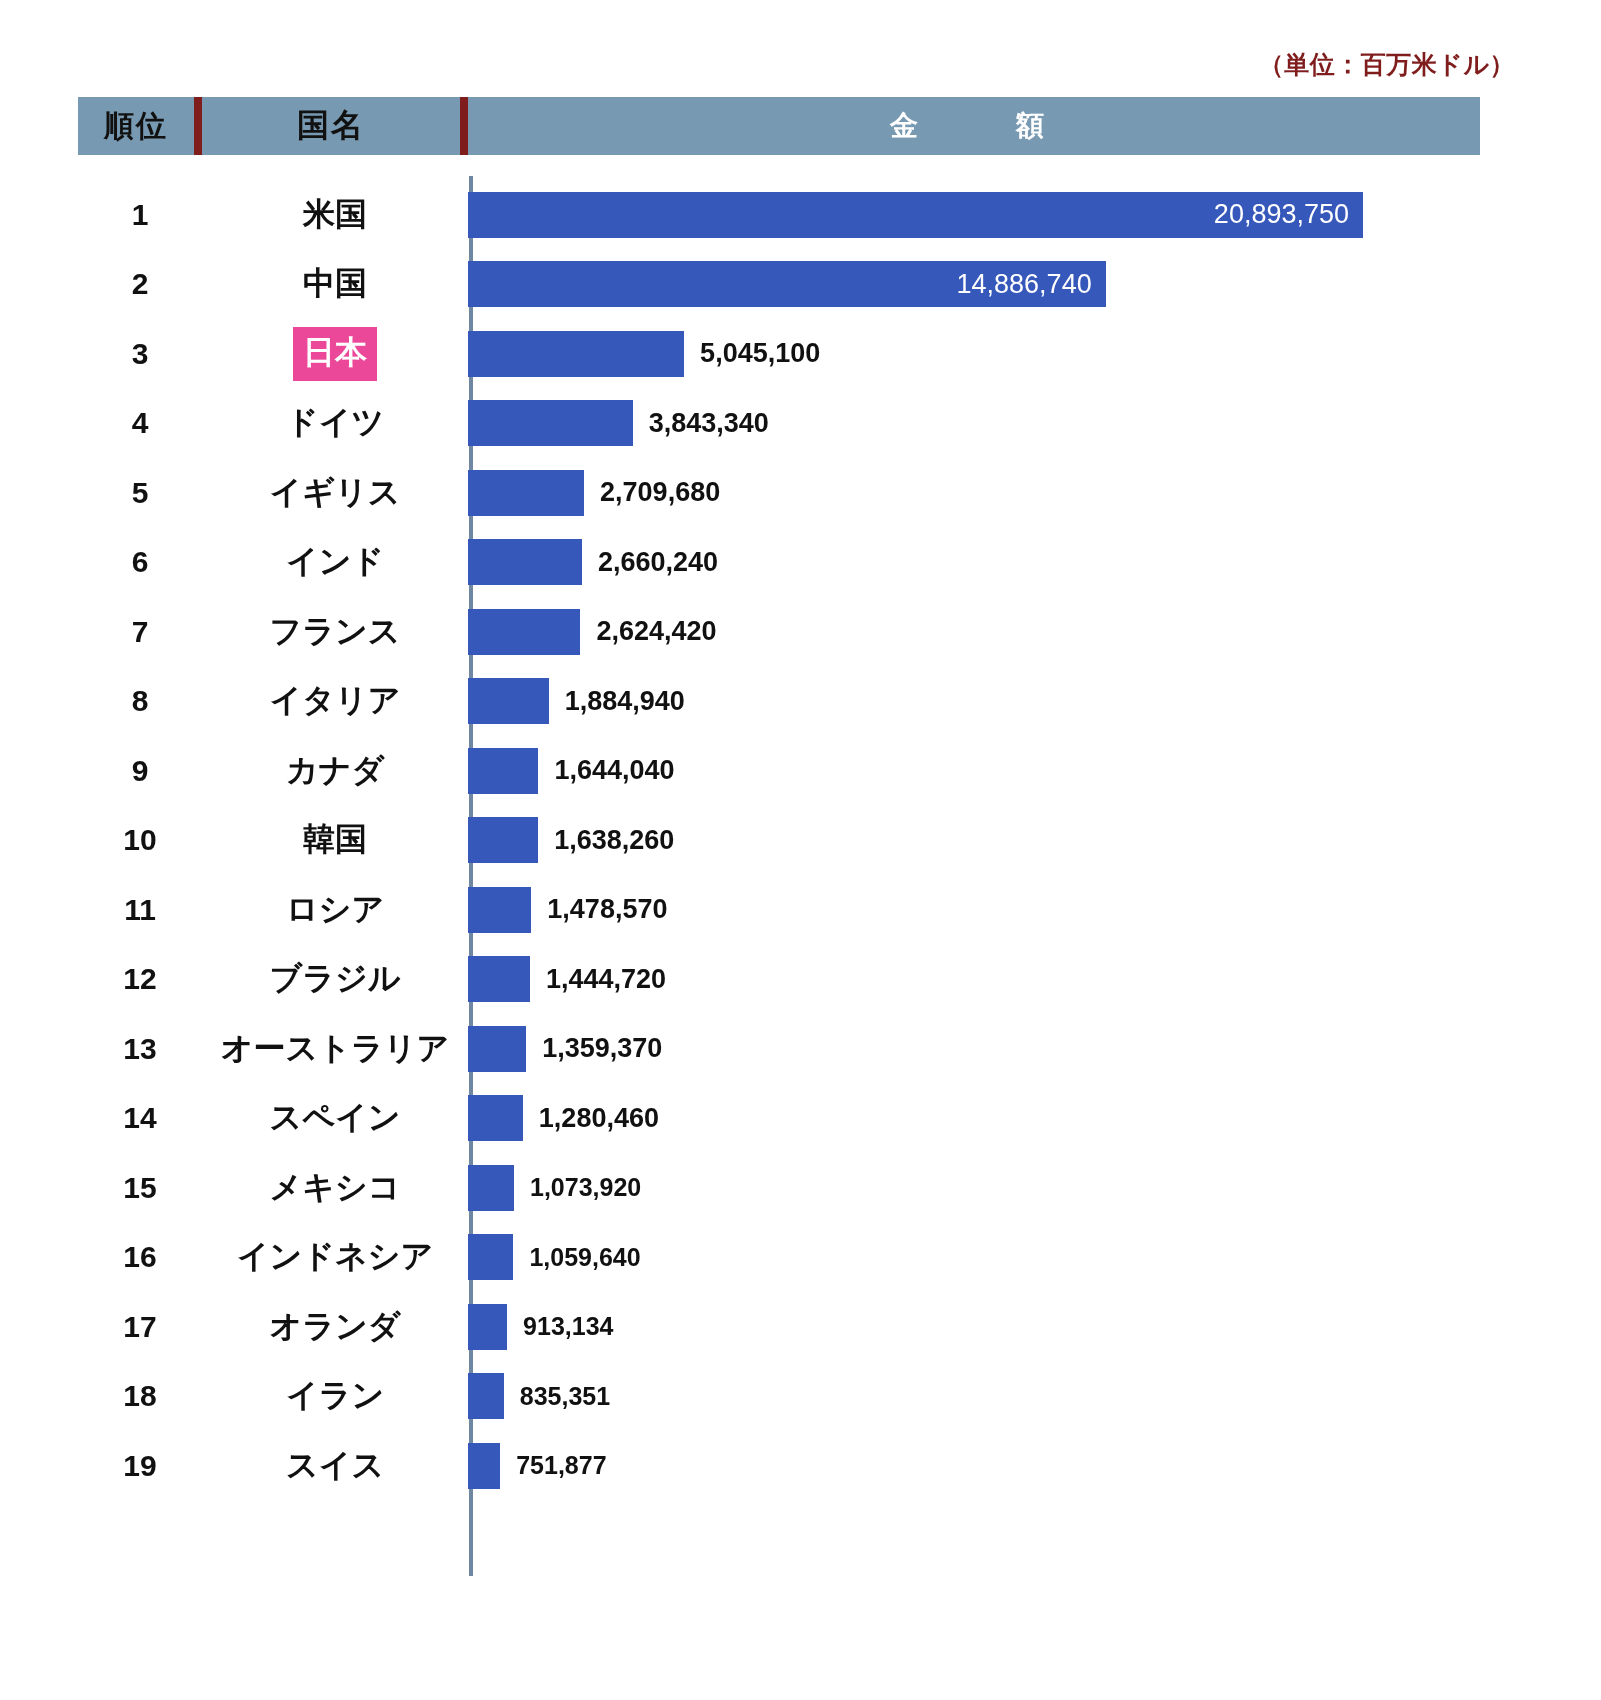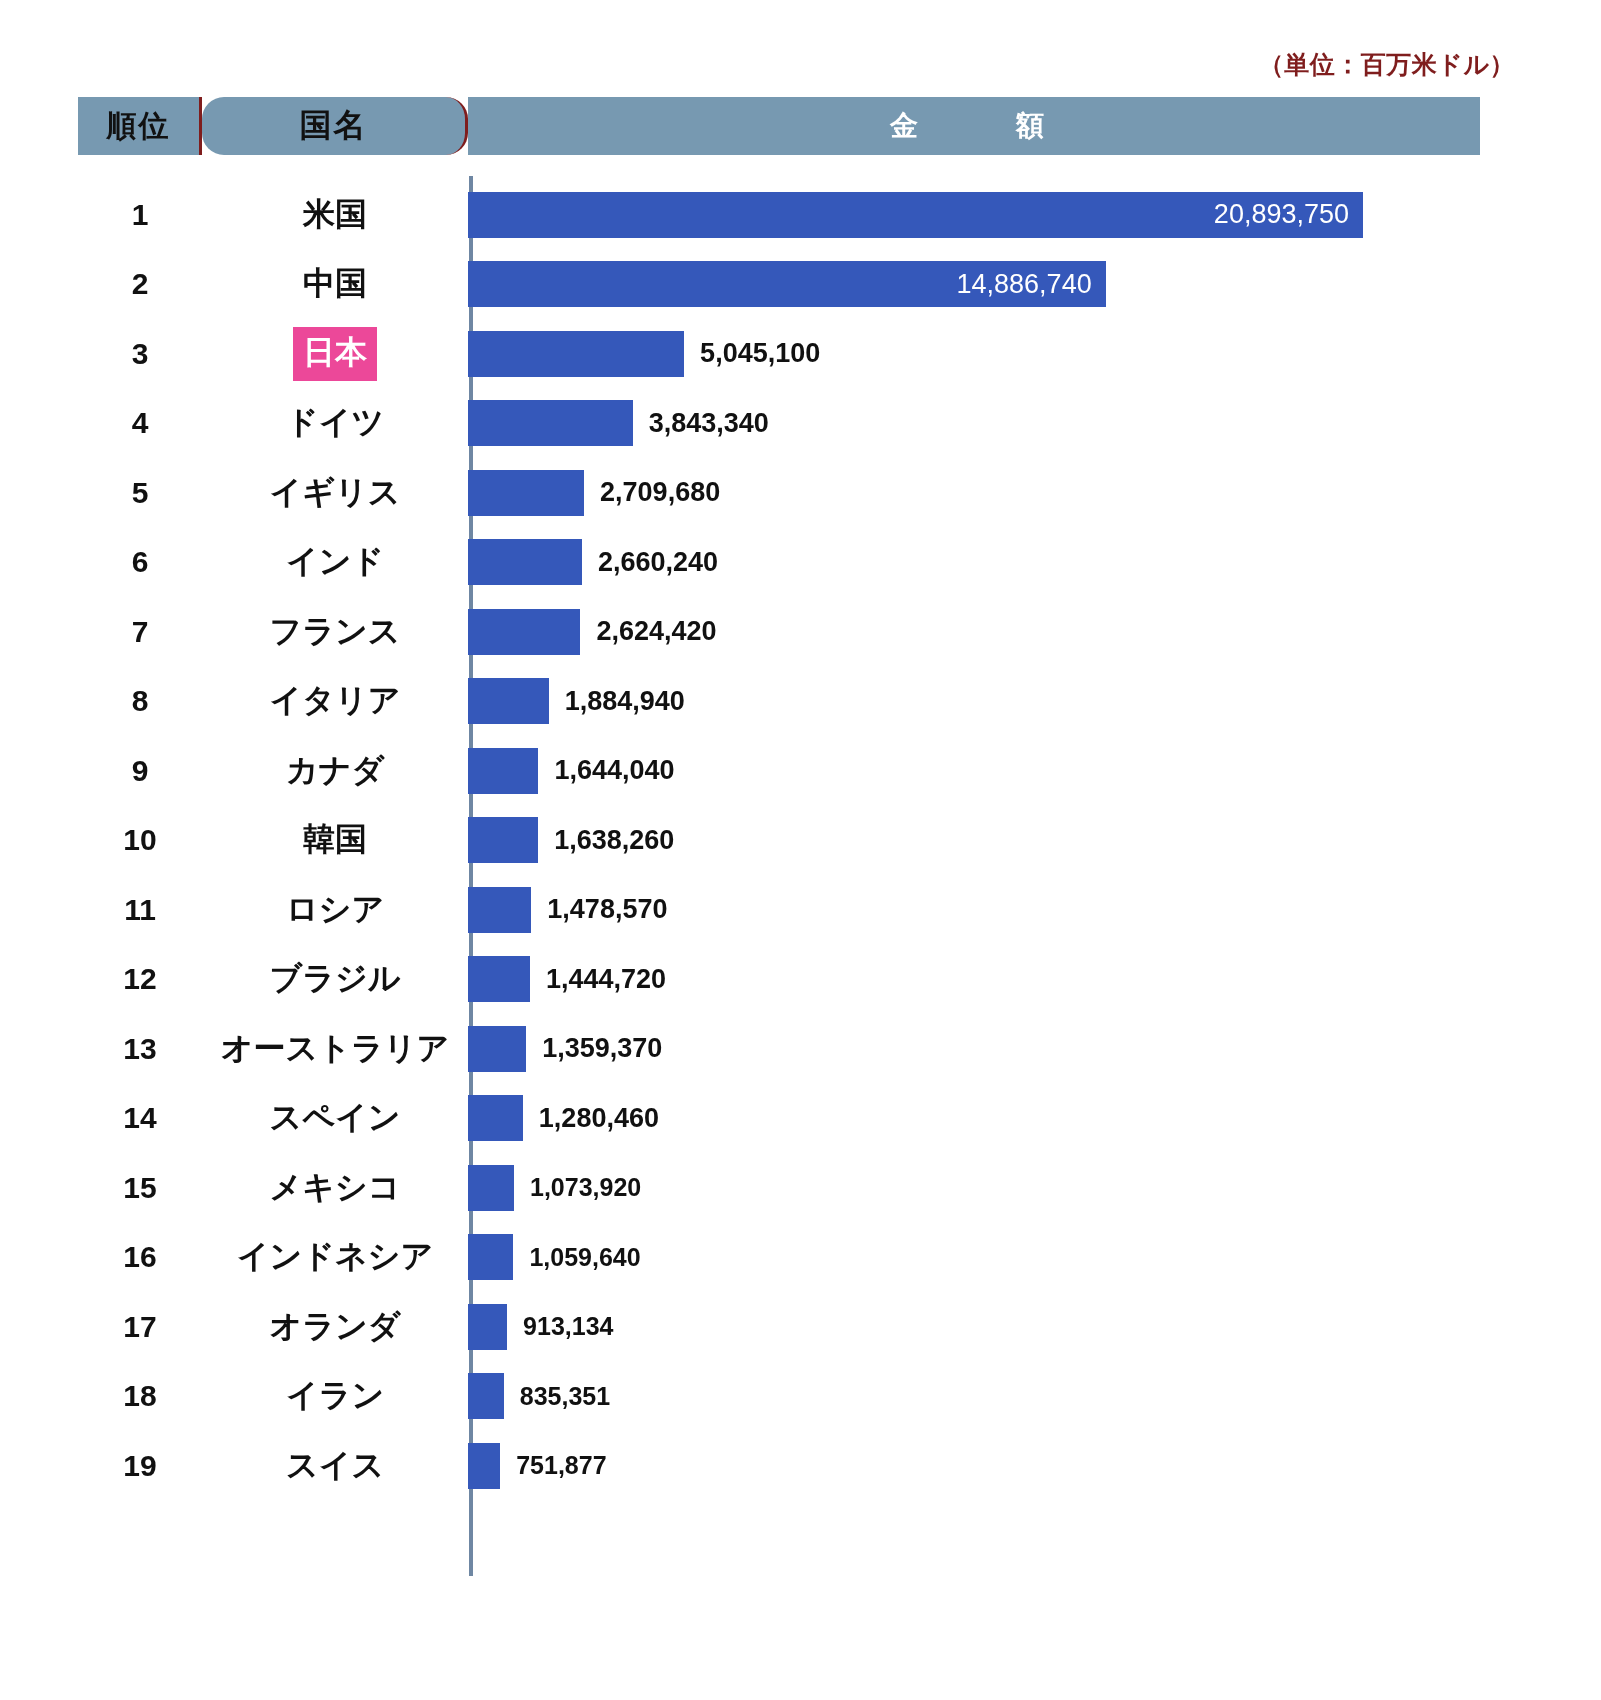--- a/index.html
+++ b/index.html
@@ -41,26 +41,26 @@
     align-items: stretch;
   }
   .hcell {
     background: #7799b1;
     color: #ffffff;
     font-size: 28px;
     font-weight: bold;
     display: flex;
     align-items: center;
     justify-content: center;
-    border-right: 3px solid #7f1d1d;
+    border-right: 8px solid #7f1d1d;
     box-sizing: border-box;
     letter-spacing: 2px;
   }
   .hcell.rank { width: 124px; }
-  .hcell.country { width: 266px; border-radius: 22px; }
+  .hcell.country { width: 266px; }
   .hcell.amount { flex: 1 1 auto; border-right: none; letter-spacing: 14px; }
 
   
   .rows {
     position: absolute;
     top: 180px;
     left: 78px;
     width: 1402px;
   }
   .row {

